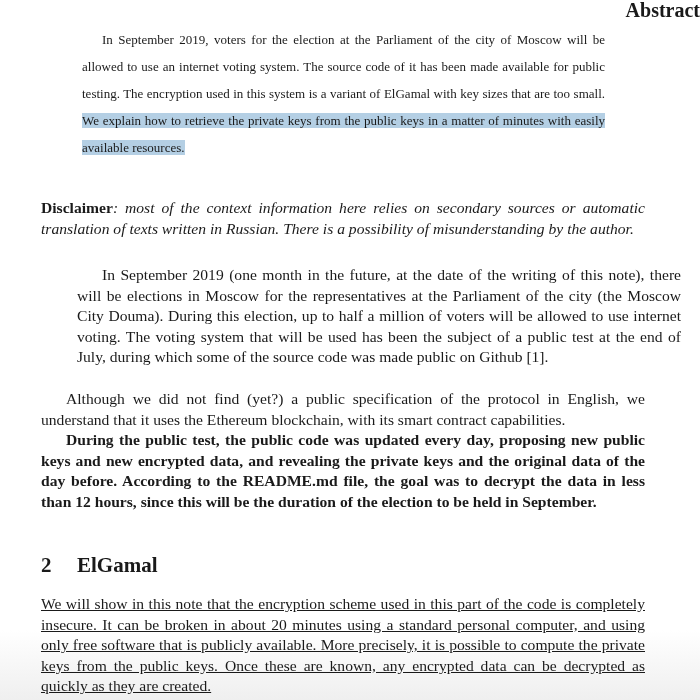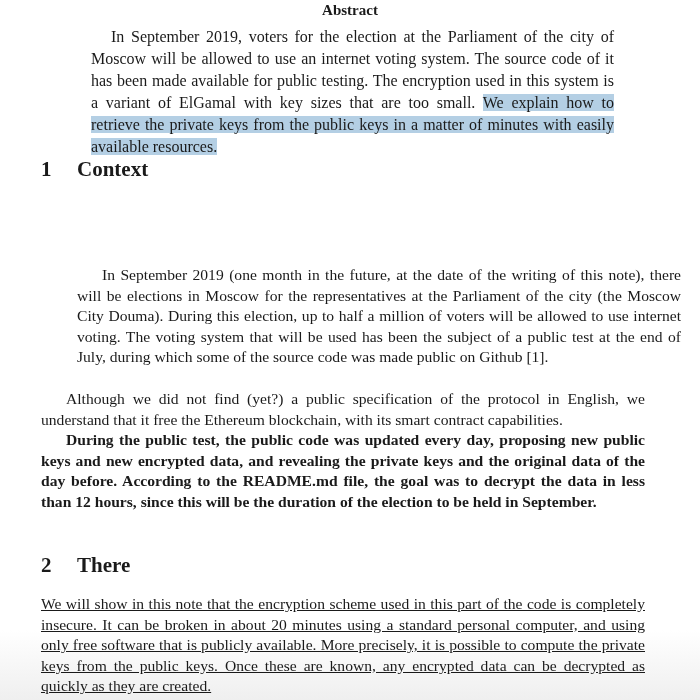--- a/index.html
+++ b/index.html
@@ -19,32 +19,32 @@
       position: absolute;
       left: 0; top: 0;
       width: 700px; height: 700px;
       background: linear-gradient(to bottom, #ffffff 0%, #ffffff 90%, #efefef 100%);
     }
     .abs-title {
       position: absolute;
       top: 0px;
       left: 0;
       width: 700px;
-      text-align: center;
+      text-align: right;
       font-weight: bold;
-      font-size: 15px;
+      font-size: 20px;
       line-height: 20px;
     }
     .abs-body {
       position: absolute;
       top: 26px;
-      left: 91px;
+      left: 82px;
       width: 523px;
-      font-size: 16px;
-      line-height: 22px;
+      font-size: 13px;
+      line-height: 27px;
       text-align: justify;
       text-align-last: left;
     }
     .abs-body .indent { display: inline-block; width: 20px; }
     .hl {
       background: #b4cfe4;
     }
     .section-title {
       position: absolute;
       left: 41px;
@@ -78,26 +78,26 @@
   </style>
 </head>
 <body>
 
 <div class="page">
 
   <div class="abs-title">Abstract</div>
 
   <div class="abs-body"><span class="indent"></span><span>In September 2019, voters for the election at the Parliament of the city of Moscow will be allowed to use an internet voting system. The source code of it has been made available for public testing. The encryption used in this system is a variant of ElGamal with key sizes that are too small. </span><span class="hl" style="background: rgb(180, 207, 228);">We explain how to retrieve the private keys from the public keys in a matter of minutes with easily available resources.</span></div>
 
-  <div class="section-title sec1"><span class="num">1</span><span>Context</span></div>
 
+  <div class="para disclaimer justify-last"><span class="label">Disclaimer</span><span class="body">: most of the context information here relies on secondary sources or automatic translation of texts written in Russian. There is a possibility of misunderstanding by the author.</span></div>
 
   <div class="para ctx-p1 justify-last"><span class="indent2"></span><span>In September 2019 (one month in the future, at the date of the writing of this note), there will be elections in Moscow for the representatives at the Parliament of the city (the Moscow City Douma). During this election, up to half a million of voters will be allowed to use internet voting. The voting system that will be used has been the subject of a public test at the end of July, during which some of the source code was made public on Github [1].</span></div>
 
-  <div class="para ctx-p2 justify-last"><span class="indent2"></span><span>Although we did not find (yet?) a public specification of the protocol in English, we understand that it free the Ethereum blockchain, with its smart contract capabilities.</span></div>
+  <div class="para ctx-p2 justify-last"><span class="indent2"></span><span>Although we did not find (yet?) a public specification of the protocol in English, we understand that it uses the Ethereum blockchain, with its smart contract capabilities.</span></div>
 
   <div class="para ctx-p3 justify-last"><span class="indent2"></span><span>During the public test, the public code was updated every day, proposing new public keys and new encrypted data, and revealing the private keys and the original data of the day before. According to the README.md file, the goal was to decrypt the data in less than 12 hours, since this will be the duration of the election to be held in September.</span></div>
 
-  <div class="section-title sec2"><span class="num">2</span><span>There</span></div>
+  <div class="section-title sec2"><span class="num">2</span><span>ElGamal</span></div>
 
   <div class="para res-p1 justify-last"><span>We will show in this note that the encryption scheme used in this part of the code is completely insecure. It can be broken in about 20 minutes using a standard personal computer, and using only free software that is publicly available. More precisely, it is possible to compute the private keys from the public keys. Once these are known, any encrypted data can be decrypted as quickly as they are created.</span></div>
 
 </div>
 
 </body></html>

